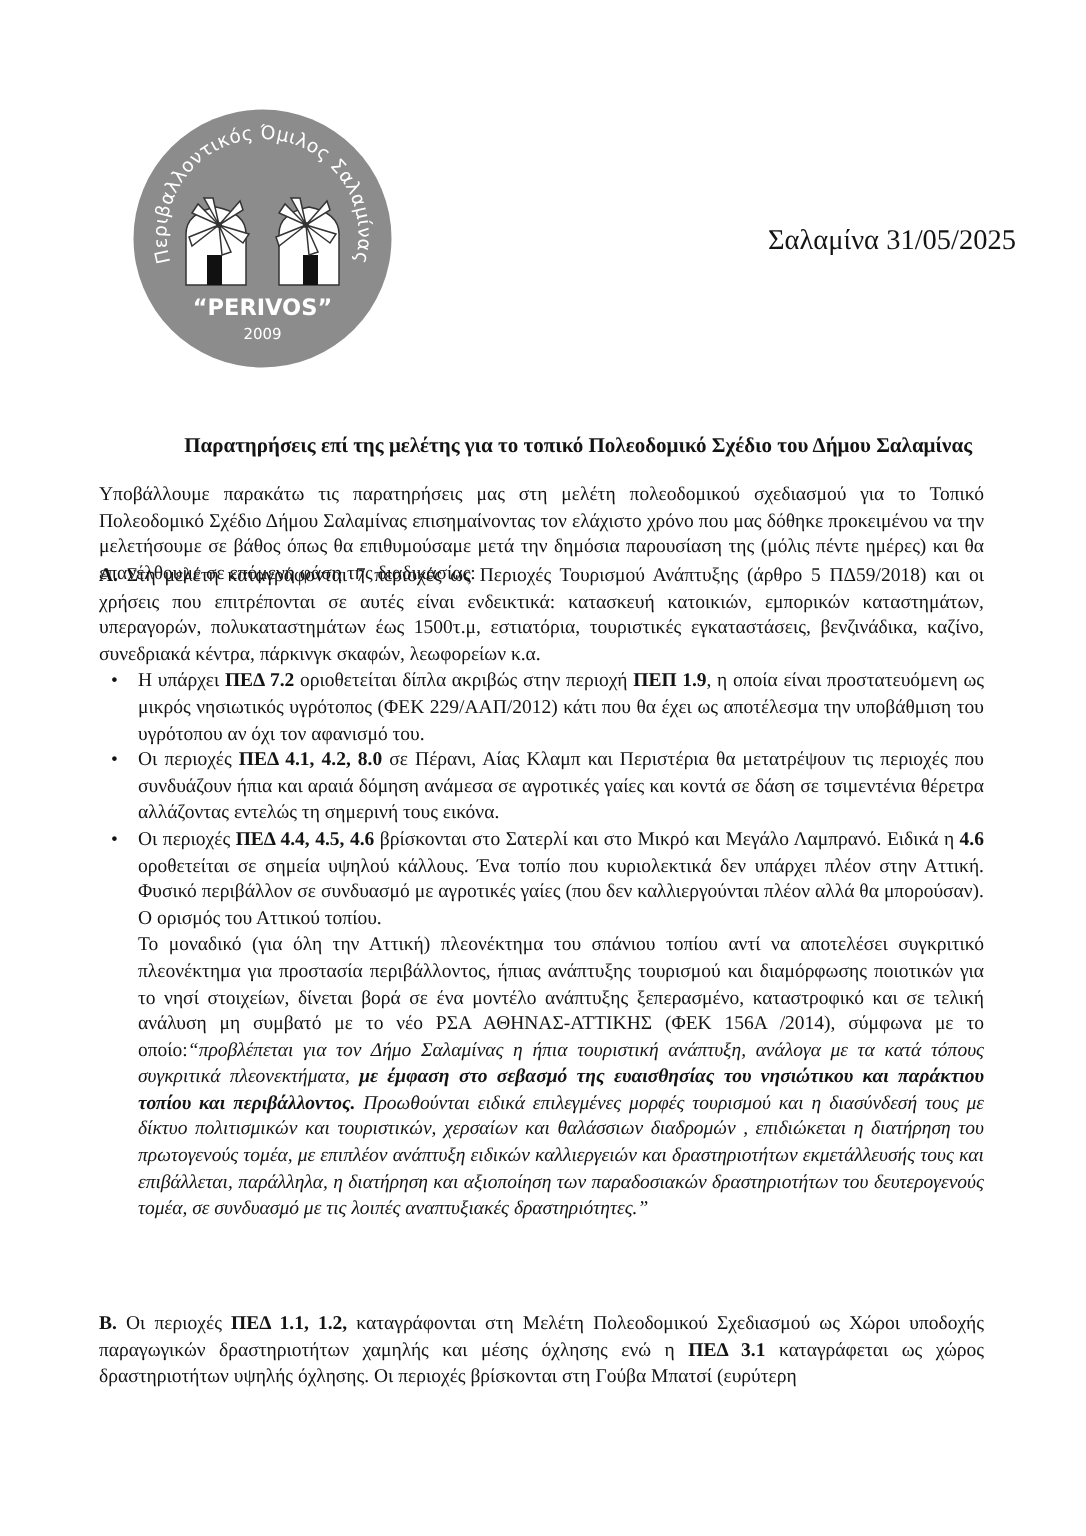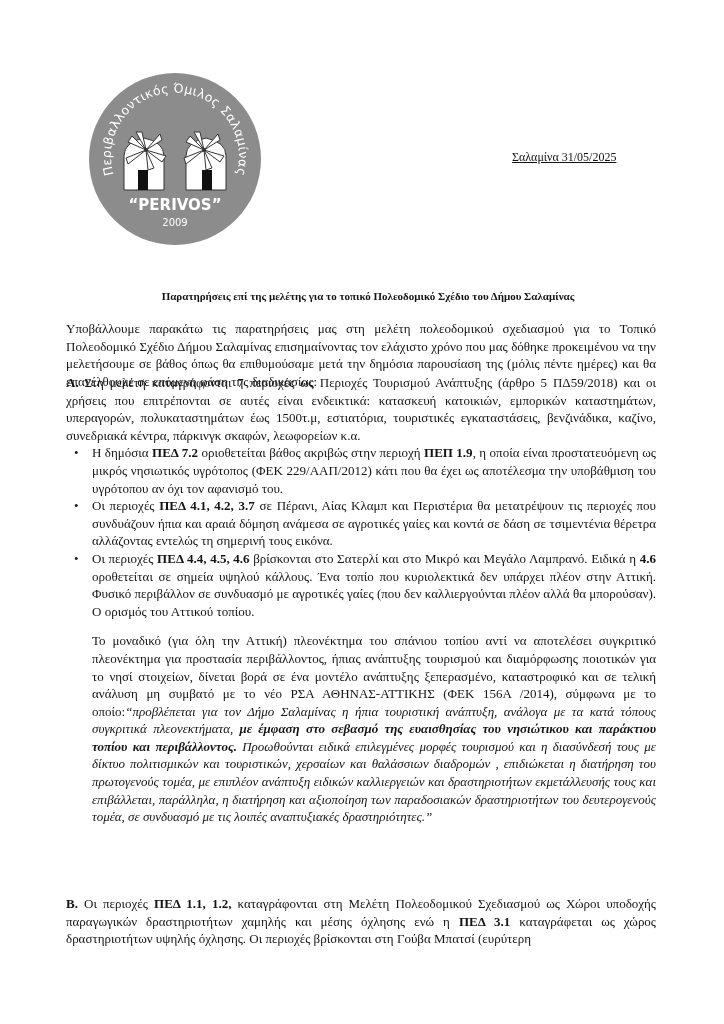--- a/index.html
+++ b/index.html
@@ -5,43 +5,43 @@
     html, body { margin: 0; padding: 0; background: #ffffff; }
     body {
       width: 724px; height: 1024px; overflow: hidden; position: relative;
       font-family: "Liberation Serif", "DejaVu Serif", serif;
       color: #141414;
     }
     .logo {
       position: absolute; left: 88px; top: 72px; width: 174px; height: 174px;
     }
     .date {
-      position: absolute; left: 512px; top: 150px; font-size: 12px; text-decoration: underline;
+      position: absolute; left: 512px; top: 150px; font-size: 19px;
     }
     .title {
       position: absolute; left: 88px; top: 290px; width: 560px;
-      text-align: center; font-weight: bold; font-size: 11px;
+      text-align: right; font-weight: bold; font-size: 14px;
     }
     .body-text {
       position: absolute; left: 66px; width: 590px;
       font-size: 13px; line-height: 17.6px; text-align: justify;
     }
     .intro { top: 320px; }
     .secA { top: 374px; }
-    .secB { top: 895px; }
+    .secB { top: 873px; }
     p { margin: 0; }
     ul.bullets { margin: 0; padding: 0 0 0 26px; list-style: none; }
     ul.bullets li { position: relative; margin: 0; }
     ul.bullets li::before {
       content: "\2022"; position: absolute; left: -18px; top: 0; font-size: 13px;
     }
     .b { font-weight: bold; }
     .it { font-style: italic; }
     .bi { font-style: italic; font-weight: bold; }
-    .sub-para { margin-top: 12px; }
+    .sub-para { margin-top: 0; }
   </style>
 </head>
 <body>
 
 <div class="logo">
   <svg width="174" height="174" viewBox="0 0 174 174">
     <defs>
       <path id="ringPath" d="M 26 104 A 64 64 0 1 1 148 104" fill="none"></path>
     </defs>
     <circle cx="87" cy="87" r="86" fill="#8c8c8c"></circle>
@@ -86,24 +86,24 @@
 <div class="title">Παρατηρήσεις επί της μελέτης για το τοπικό Πολεοδομικό Σχέδιο του Δήμου Σαλαμίνας</div>
 
 <div class="body-text intro">
   <p>Υποβάλλουμε παρακάτω τις παρατηρήσεις μας στη μελέτη πολεοδομικού σχεδιασμού για το Τοπικό Πολεοδομικό Σχέδιο Δήμου Σαλαμίνας επισημαίνοντας τον ελάχιστο χρόνο που μας δόθηκε προκειμένου να την μελετήσουμε σε βάθος όπως θα επιθυμούσαμε μετά την δημόσια παρουσίαση της (μόλις πέντε ημέρες) και θα επανέλθουμε σε επόμενη φάση της διαδικασίας:</p>
 </div>
 
 <div class="body-text secA">
   <p><span class="b">Α.</span><span> Στη μελέτη καταγράφονται 7 περιοχές ως Περιοχές Τουρισμού Ανάπτυξης (άρθρο 5 ΠΔ59/2018) και οι χρήσεις που επιτρέπονται σε αυτές είναι ενδεικτικά: κατασκευή κατοικιών, εμπορικών καταστημάτων, υπεραγορών, πολυκαταστημάτων έως 1500τ.μ, εστιατόρια, τουριστικές εγκαταστάσεις, βενζινάδικα, καζίνο, συνεδριακά κέντρα, πάρκινγκ σκαφών, λεωφορείων κ.α.</span></p>
   <ul class="bullets">
     <li>
-      <span>Η δημόσια </span><span class="b">ΠΕΔ 7.2</span><span> οριοθετείται βάθος ακριβώς στην περιοχή </span><span class="b">ΠΕΠ 1.9</span><span>, η οποία είναι προστατευόμενη ως μικρός νησιωτικός υγρότοπος (ΦΕΚ 229/ΑΑΠ/2012) κάτι που θα έχει ως αποτέλεσμα την υποβάθμιση του υγρότοπου αν όχι τον αφανισμό του.</span>
+      <span>Η υπάρχει </span><span class="b">ΠΕΔ 7.2</span><span> οριοθετείται δίπλα ακριβώς στην περιοχή </span><span class="b">ΠΕΠ 1.9</span><span>, η οποία είναι προστατευόμενη ως μικρός νησιωτικός υγρότοπος (ΦΕΚ 229/ΑΑΠ/2012) κάτι που θα έχει ως αποτέλεσμα την υποβάθμιση του υγρότοπου αν όχι τον αφανισμό του.</span>
     </li>
     <li>
-      <span>Οι περιοχές </span><span class="b">ΠΕΔ 4.1, 4.2, 3.7</span><span> σε Πέρανι, Αίας Κλαμπ και Περιστέρια θα μετατρέψουν τις περιοχές που συνδυάζουν ήπια και αραιά δόμηση ανάμεσα σε αγροτικές γαίες και κοντά σε δάση σε τσιμεντένια θέρετρα αλλάζοντας εντελώς τη σημερινή τους εικόνα.</span>
+      <span>Οι περιοχές </span><span class="b">ΠΕΔ 4.1, 4.2, 8.0</span><span> σε Πέρανι, Αίας Κλαμπ και Περιστέρια θα μετατρέψουν τις περιοχές που συνδυάζουν ήπια και αραιά δόμηση ανάμεσα σε αγροτικές γαίες και κοντά σε δάση σε τσιμεντένια θέρετρα αλλάζοντας εντελώς τη σημερινή τους εικόνα.</span>
     </li>
     <li>
       <p><span>Οι περιοχές </span><span class="b">ΠΕΔ 4.4, 4.5, 4.6</span><span>  βρίσκονται στο Σατερλί και στο Μικρό και Μεγάλο Λαμπρανό.  Ειδικά η </span><span class="b">4.6</span><span> οροθετείται σε σημεία υψηλού κάλλους. Ένα τοπίο που κυριολεκτικά δεν υπάρχει πλέον στην Αττική. Φυσικό περιβάλλον σε συνδυασμό με αγροτικές γαίες (που δεν καλλιεργούνται πλέον  αλλά θα μπορούσαν). Ο ορισμός του Αττικού τοπίου.</span></p>
       <p class="sub-para"><span>Το μοναδικό (για όλη την Αττική)  πλεονέκτημα του σπάνιου τοπίου αντί να αποτελέσει συγκριτικό πλεονέκτημα για προστασία περιβάλλοντος, ήπιας ανάπτυξης τουρισμού και διαμόρφωσης ποιοτικών για το νησί στοιχείων, δίνεται βορά σε ένα μοντέλο ανάπτυξης ξεπερασμένο, καταστροφικό και  σε τελική ανάλυση μη συμβατό με το νέο ΡΣΑ ΑΘΗΝΑΣ-ΑΤΤΙΚΗΣ (ΦΕΚ 156Α /2014), σύμφωνα με το οποίο:</span><span class="it">“προβλέπεται για τον Δήμο Σαλαμίνας η ήπια τουριστική ανάπτυξη, ανάλογα με τα κατά τόπους συγκριτικά πλεονεκτήματα, </span><span class="bi">με έμφαση στο σεβασμό της ευαισθησίας του νησιώτικου και παράκτιου τοπίου και περιβάλλοντος.</span><span class="it"> Προωθούνται ειδικά επιλεγμένες μορφές τουρισμού και η διασύνδεσή τους με δίκτυο πολιτισμικών και τουριστικών, χερσαίων και θαλάσσιων διαδρομών , επιδιώκεται η διατήρηση του πρωτογενούς τομέα, με επιπλέον ανάπτυξη ειδικών καλλιεργειών και δραστηριοτήτων εκμετάλλευσής τους και επιβάλλεται, παράλληλα, η διατήρηση και αξιοποίηση των παραδοσιακών δραστηριοτήτων του δευτερογενούς τομέα, σε συνδυασμό με τις λοιπές αναπτυξιακές δραστηριότητες.”</span></p>
     </li>
   </ul>
 </div>
 
 <div class="body-text secB">
   <p><span class="b">Β.</span><span>  Οι περιοχές </span><span class="b">ΠΕΔ 1.1, 1.2,</span><span> καταγράφονται στη Μελέτη Πολεοδομικού Σχεδιασμού ως Χώροι υποδοχής παραγωγικών δραστηριοτήτων χαμηλής και μέσης όχλησης ενώ η </span><span class="b">ΠΕΔ 3.1</span><span> καταγράφεται ως χώρος δραστηριοτήτων υψηλής όχλησης. Οι περιοχές βρίσκονται στη Γούβα Μπατσί (ευρύτερη</span></p>

